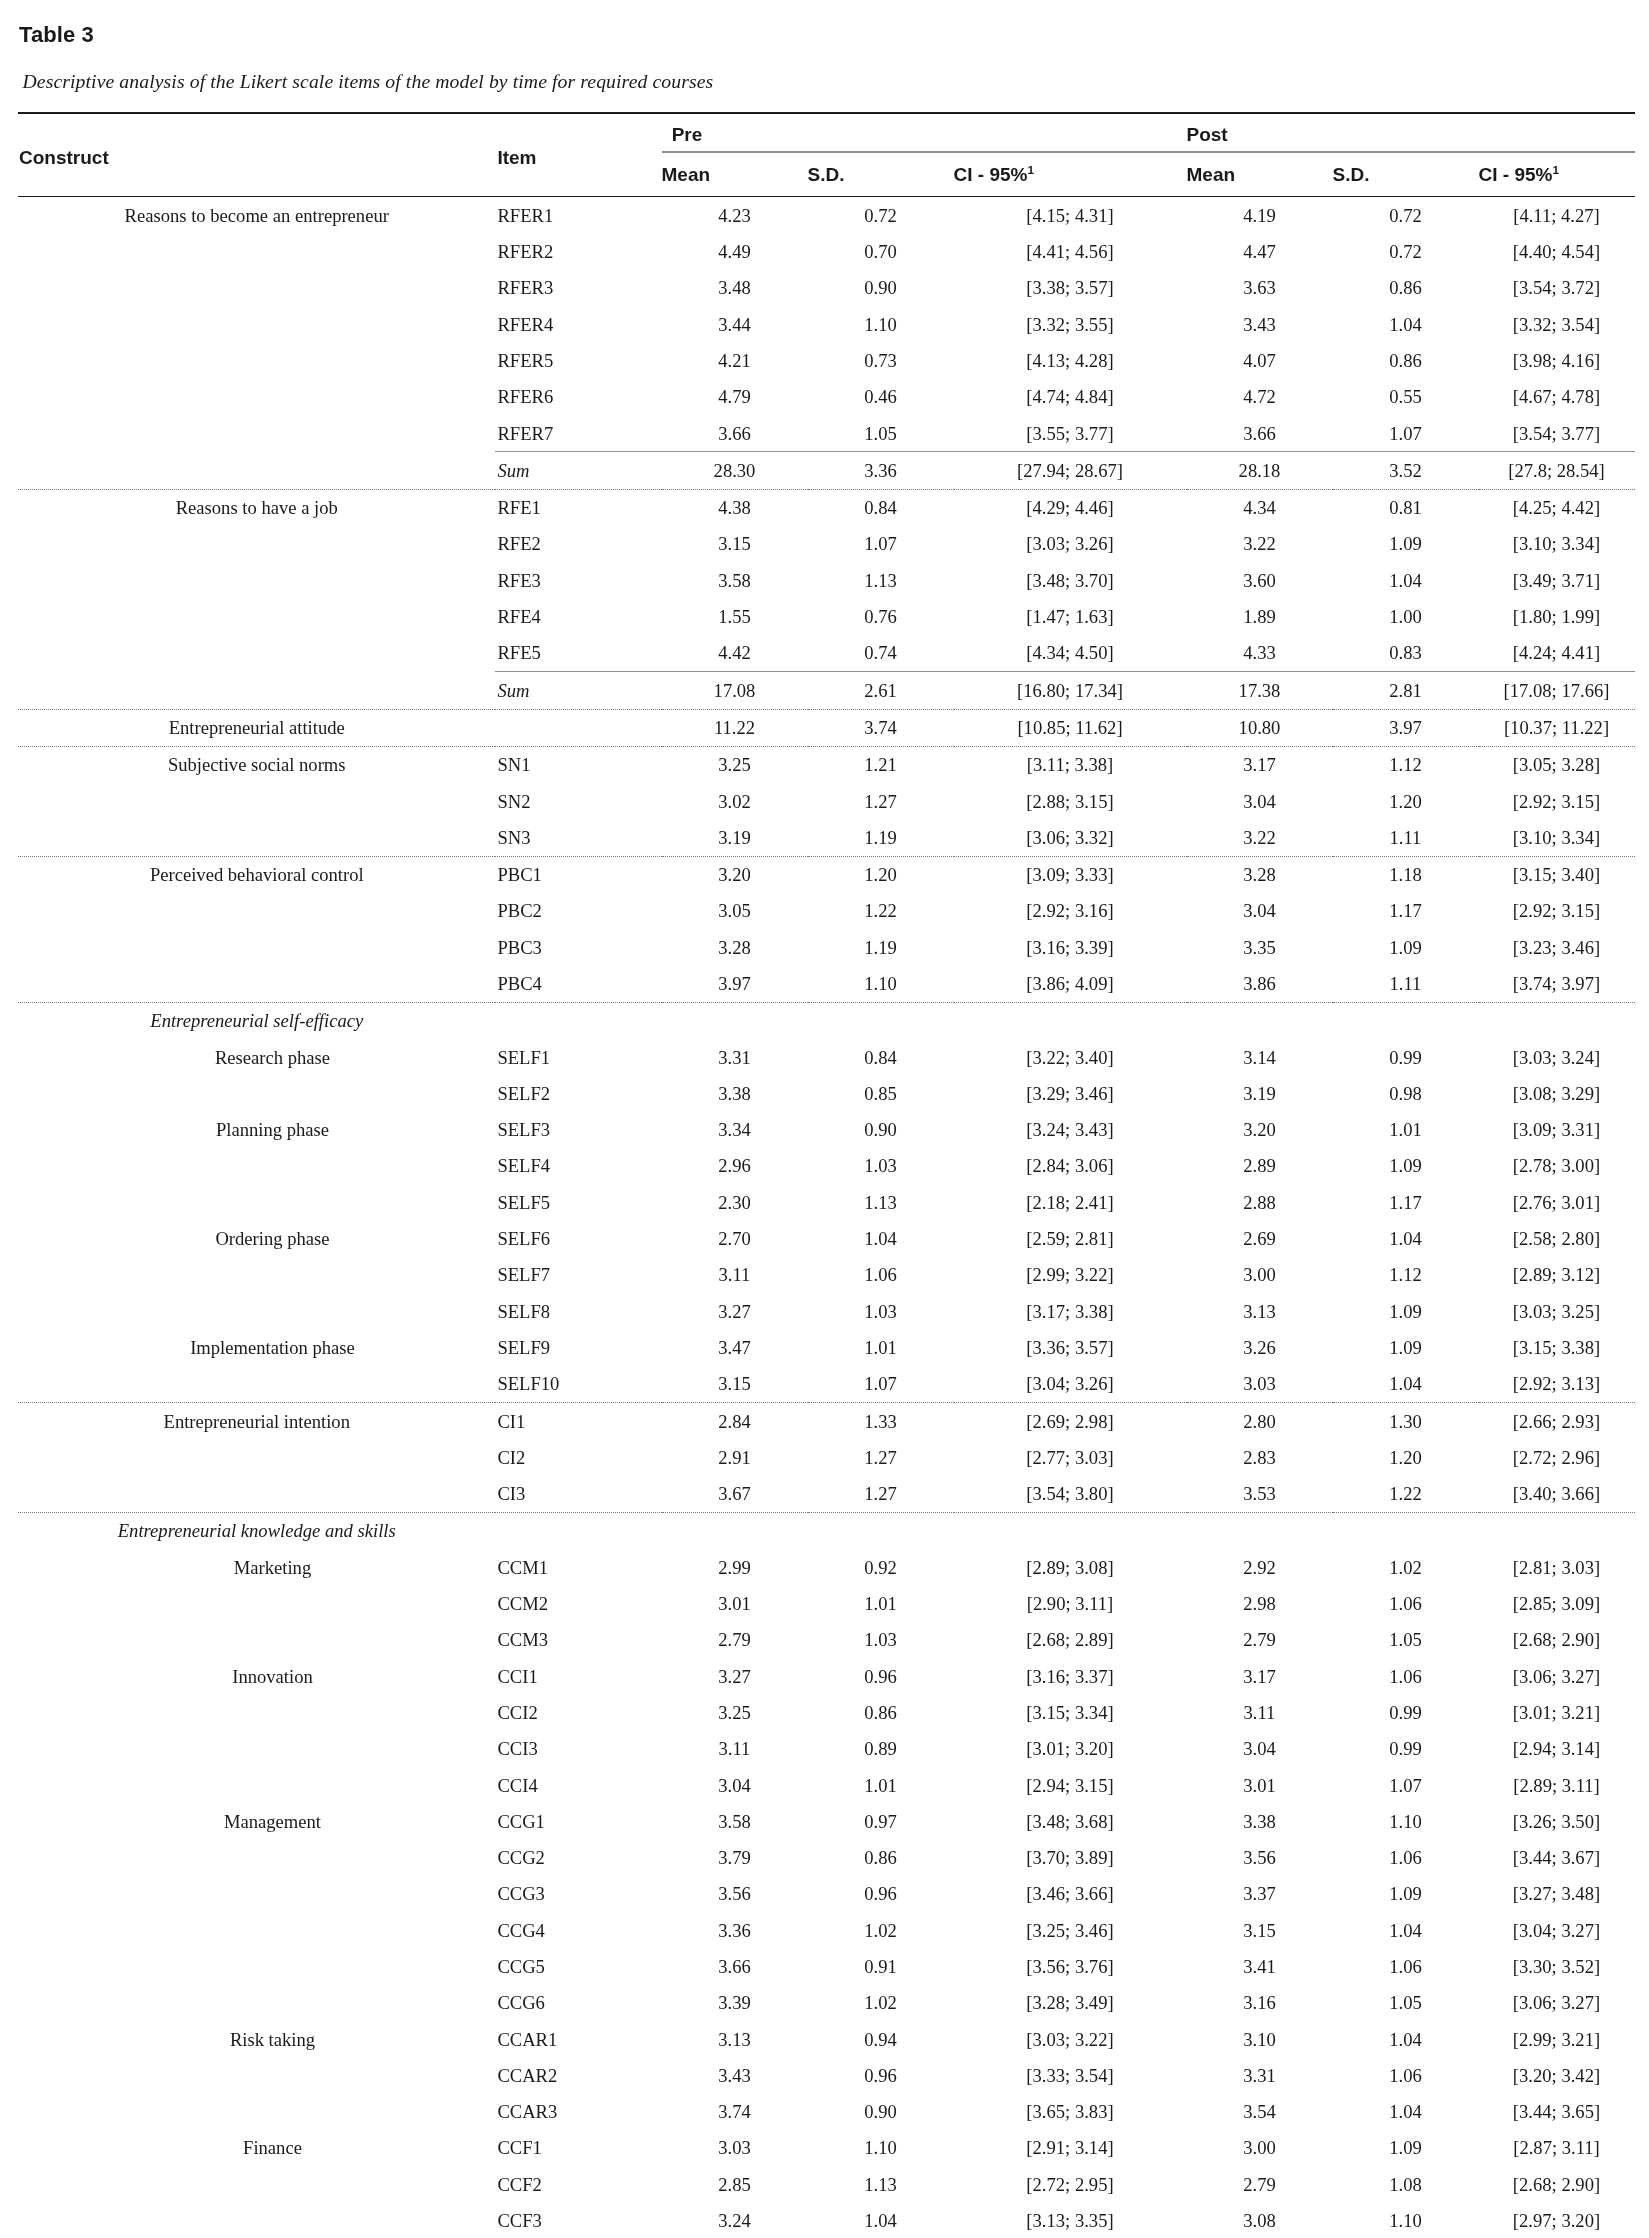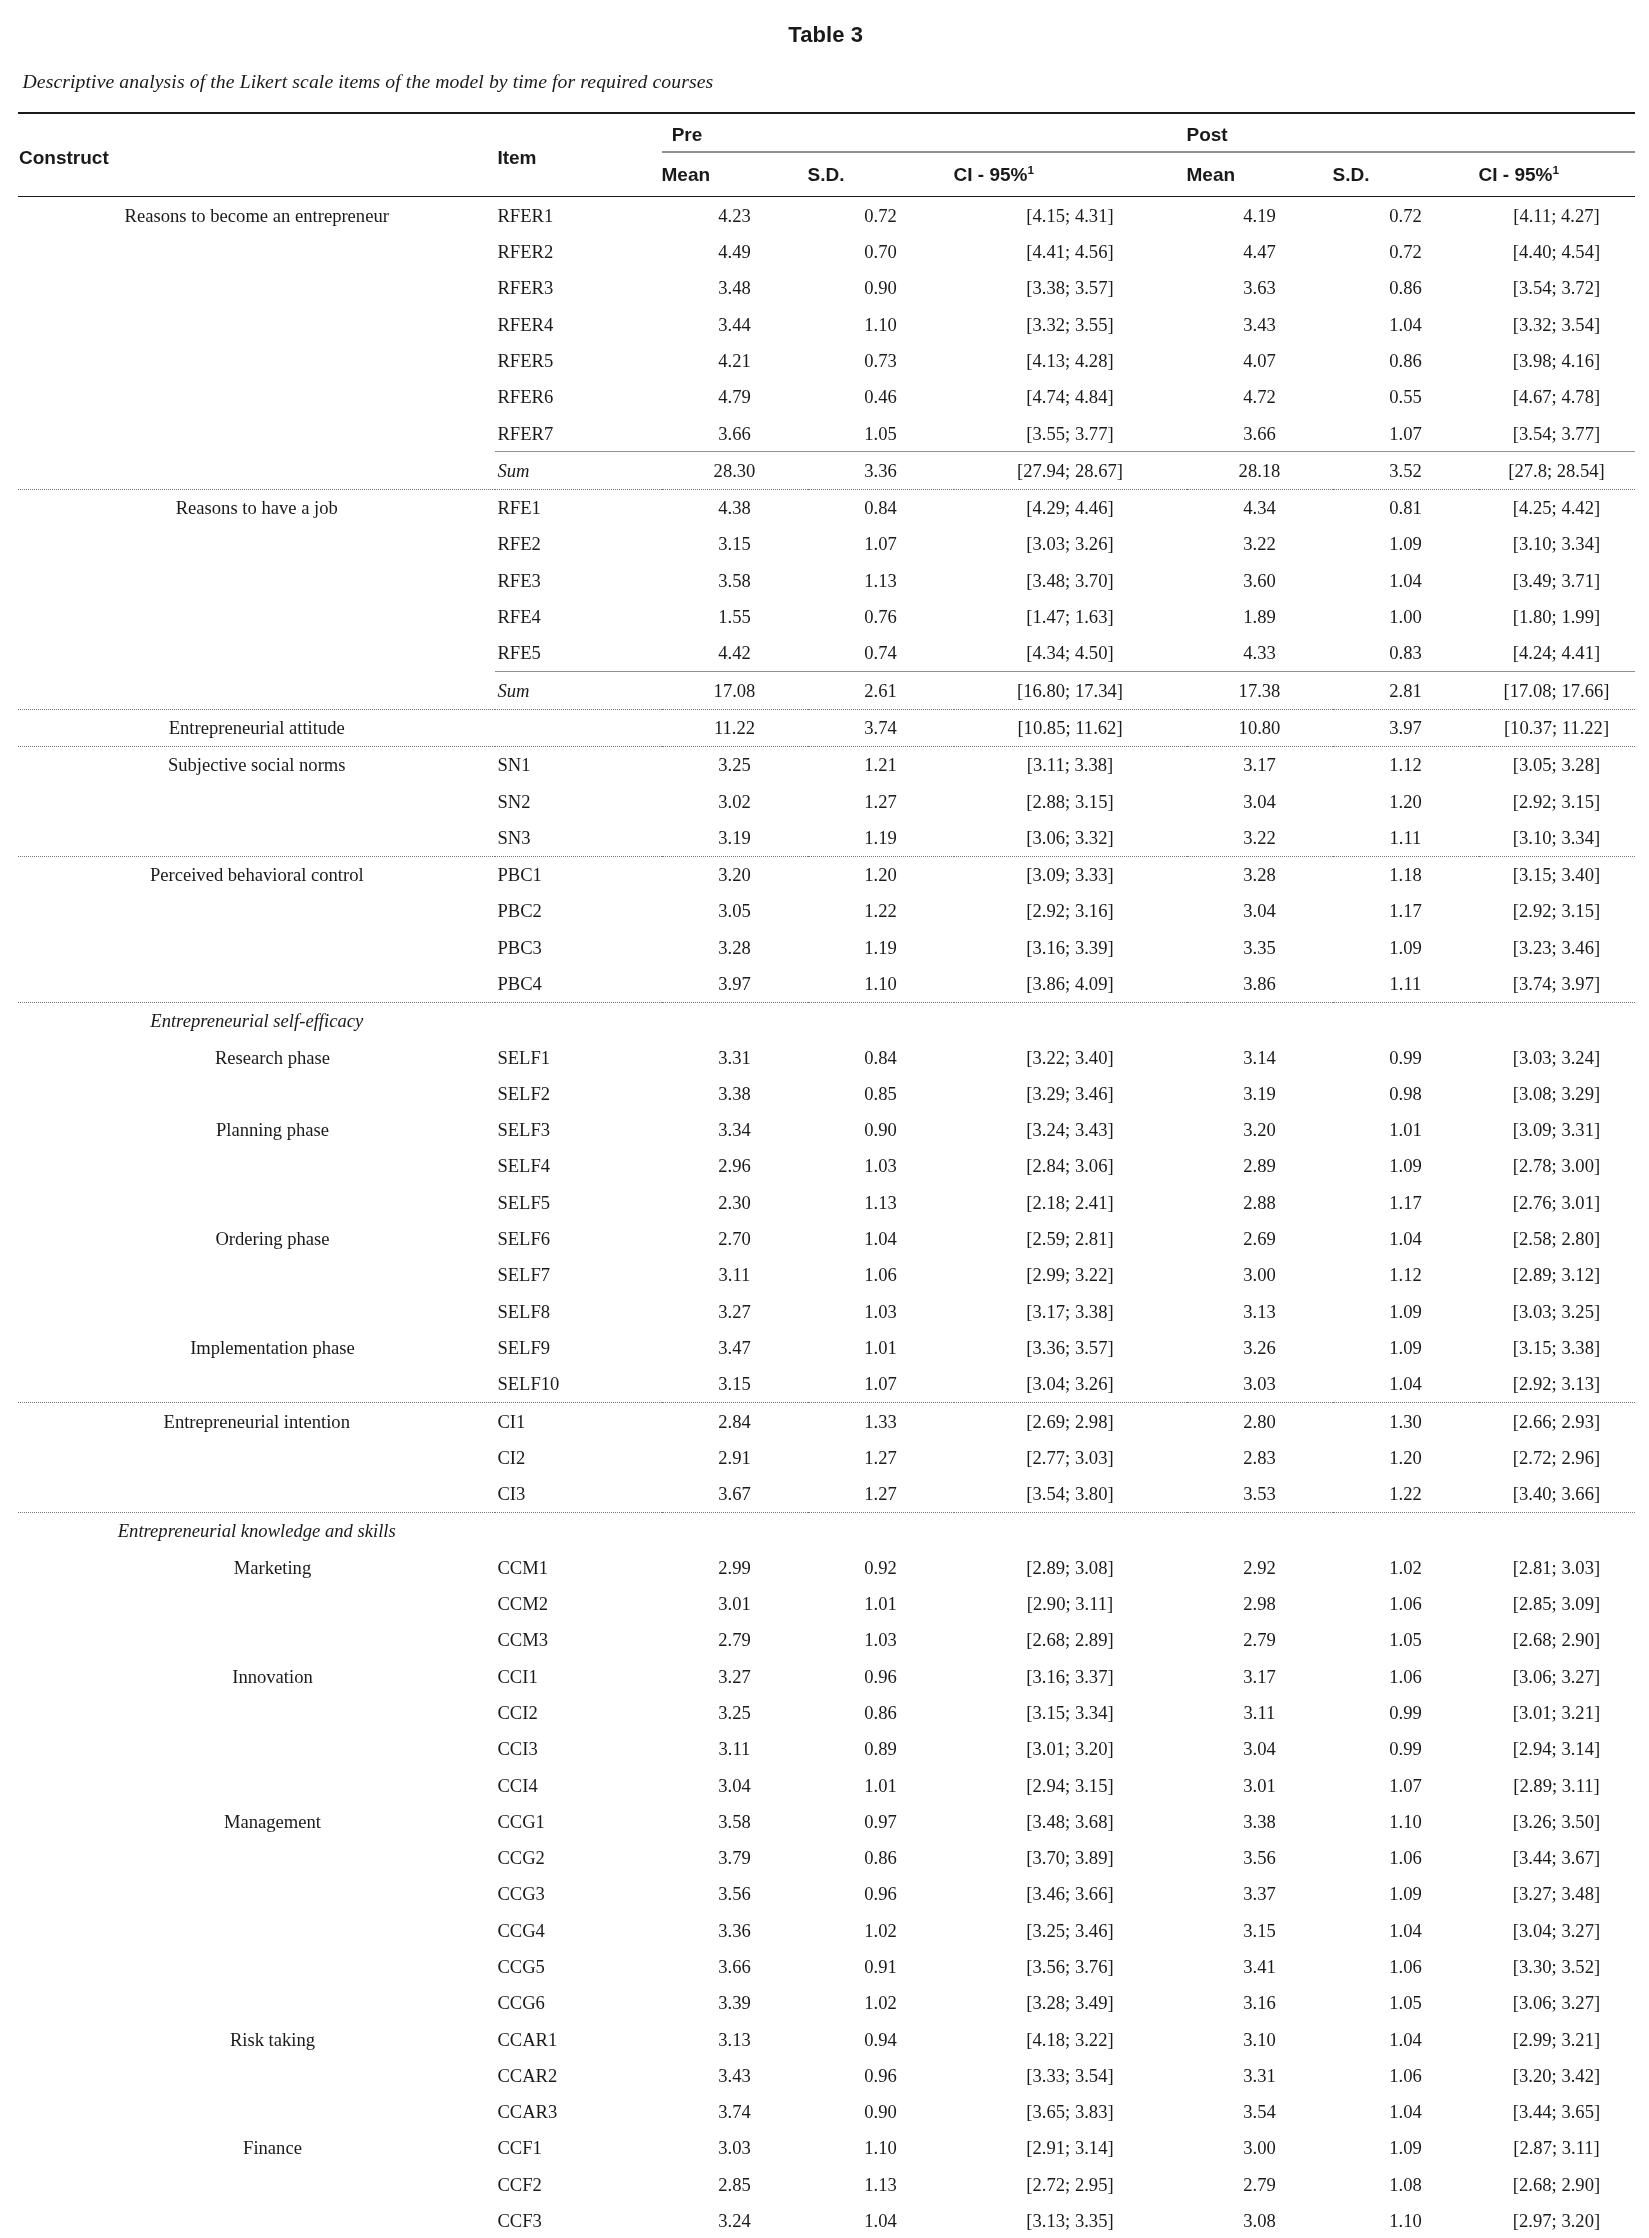--- a/index.html
+++ b/index.html
@@ -17,21 +17,20 @@
     width: 1650px;
     box-sizing: border-box;
     padding: 22px 17.5px 13px 17.5px;
   }
   .table-number {
     font-family: "Liberation Sans", sans-serif;
     font-weight: bold;
     font-size: 22px;
     letter-spacing: 0.1px;
     margin: 0 0 22px 1.5px;
-    text-align: center;
   }
   .table-caption {
     font-family: "Liberation Serif", serif;
     font-style: italic;
     font-size: 19.7px;
     margin: 0 0 19px 5px;
     letter-spacing: 0.1px;
   }
   table.main {
     width: 100%;
@@ -696,21 +695,21 @@
           <td class="num">[3.28; 3.49]</td>
           <td class="num">3.16</td>
           <td class="num">1.05</td>
           <td class="num">[3.06; 3.27]</td>
         </tr>
         <tr class="d">
           <td class="construct indent">Risk taking</td>
           <td class="item">CCAR1</td>
           <td class="num">3.13</td>
           <td class="num">0.94</td>
-          <td class="num">[4.18; 3.22]</td>
+          <td class="num">[3.03; 3.22]</td>
           <td class="num">3.10</td>
           <td class="num">1.04</td>
           <td class="num">[2.99; 3.21]</td>
         </tr>
         <tr class="d">
           <td class="construct"></td>
           <td class="item">CCAR2</td>
           <td class="num">3.43</td>
           <td class="num">0.96</td>
           <td class="num">[3.33; 3.54]</td>

